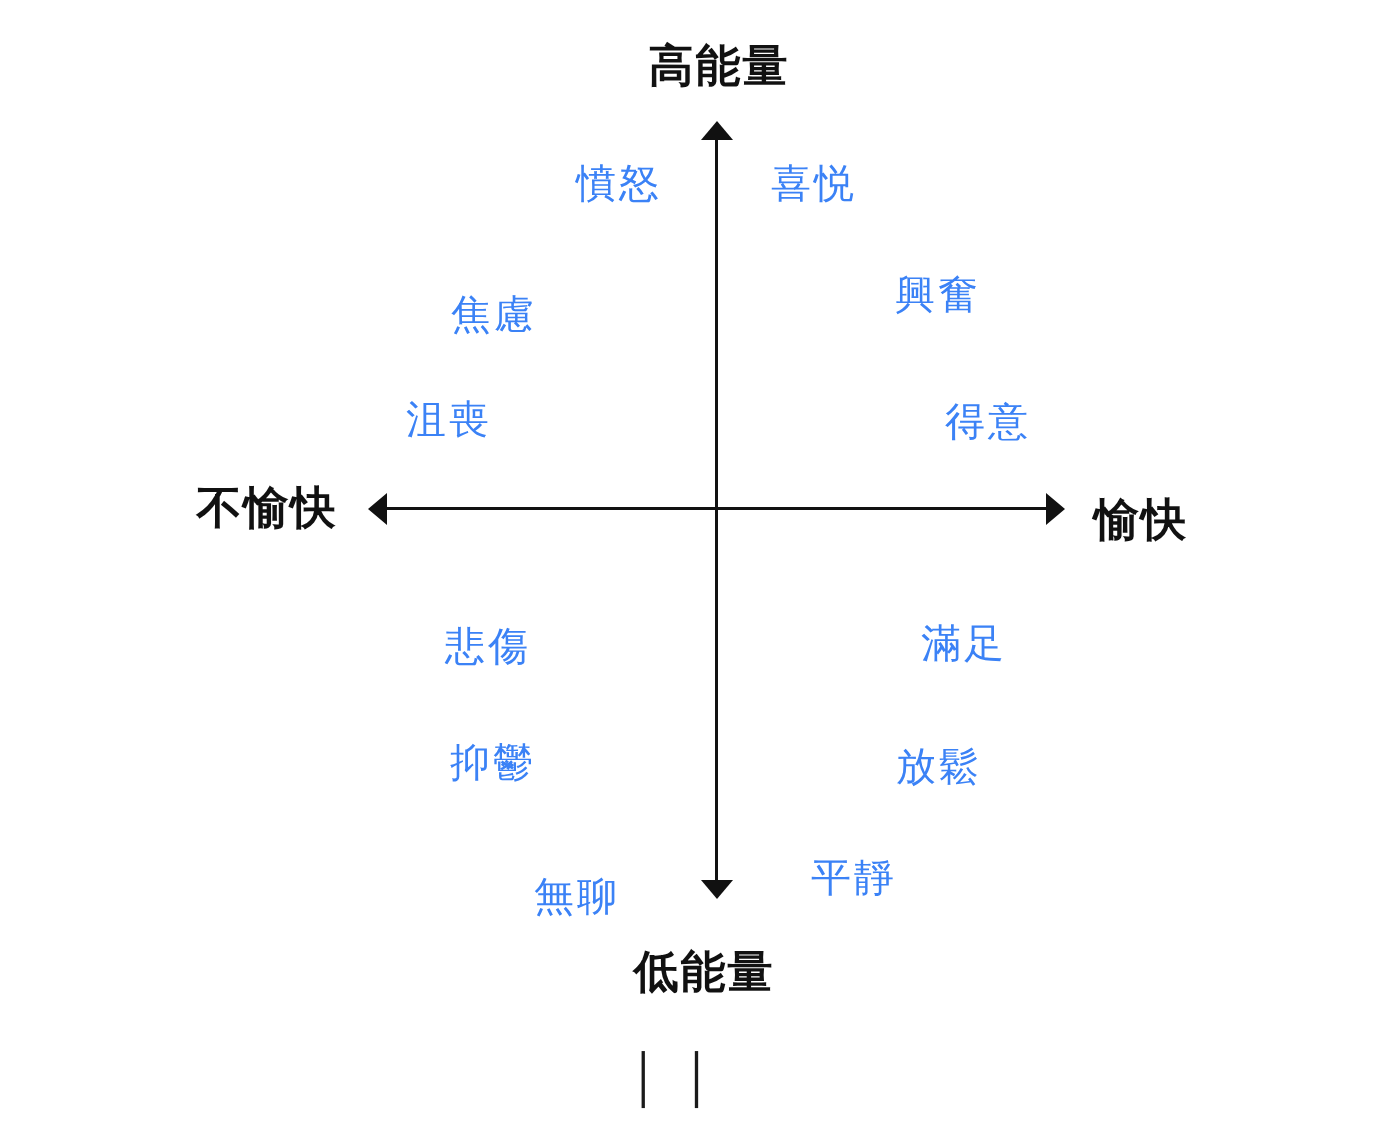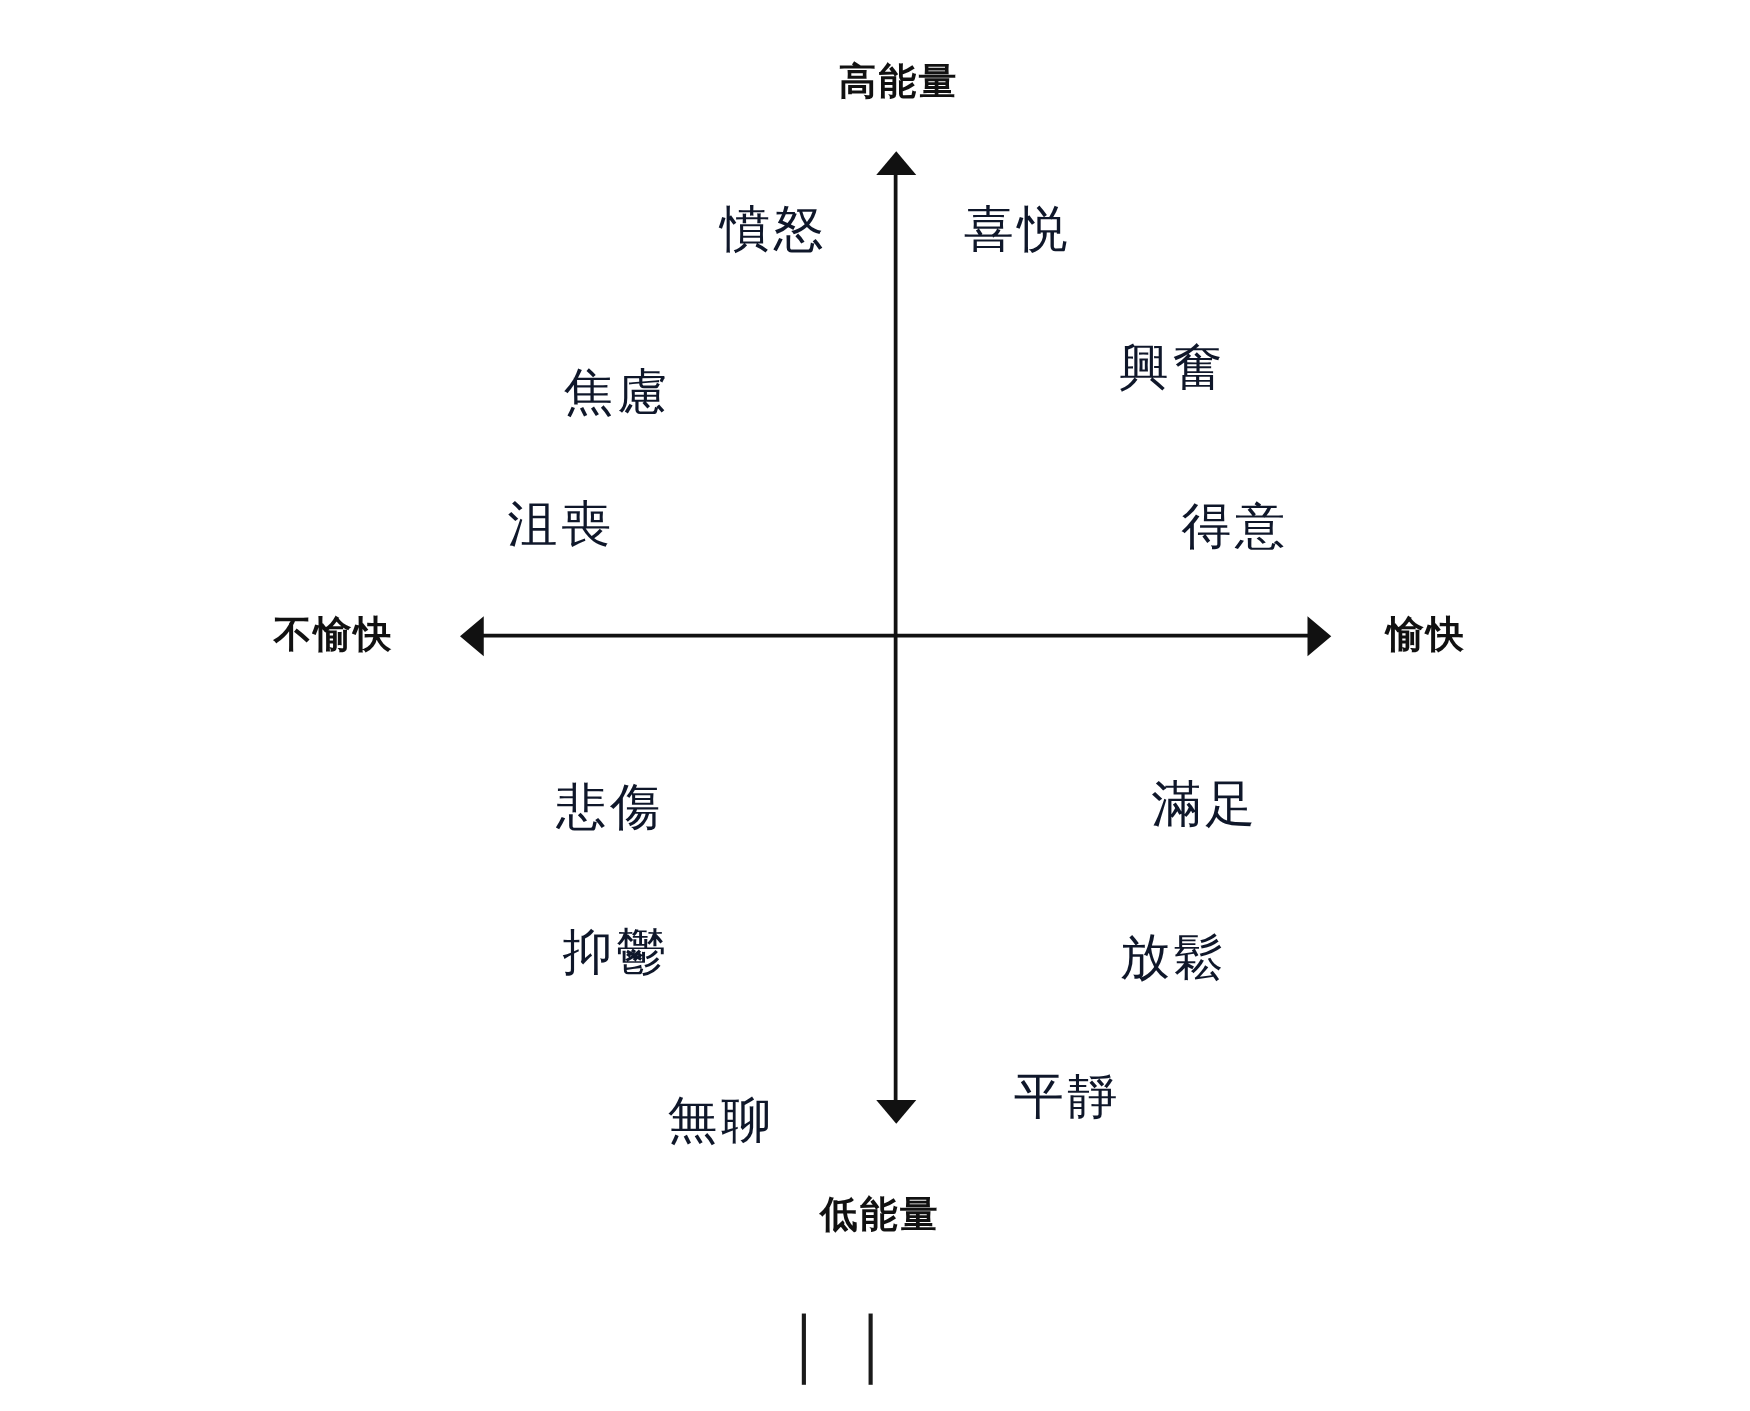--- a/index.html
+++ b/index.html
@@ -64,37 +64,37 @@
     top: 493px;
     border-top: 16px solid transparent;
     border-bottom: 16px solid transparent;
     border-left: 19px solid #111111;
   }
 
   
   .axis-label {
     position: absolute;
     transform: translate(-50%, -50%);
-    font-size: 30px;
+    font-size: 45px;
     font-weight: 700;
     color: #111111;
     letter-spacing: 2px;
     white-space: nowrap;
   }
   .axis-top    { left: 719px;  top: 66px;  }
   .axis-bottom { left: 704px;  top: 972px; }
   .axis-left   { left: 267px;  top: 508px; }
-  .axis-right  { left: 1141px; top: 508px; font-family: Liberation Serif, serif; }
+  .axis-right  { left: 1141px; top: 520px; font-family: Liberation Serif, serif; }
 
   .emotion {
     position: absolute;
     transform: translate(-50%, -50%);
     font-size: 40px;
     font-weight: 300;
-    color: #0f172a;
+    color: #3b82f6;
     letter-spacing: 3px;
     white-space: nowrap;
   }
   .e-tl-a { left: 619px; top: 183px; }
   .e-tl-b { left: 494px; top: 294px; margin-top: 20px; }
   .e-tl-c { left: 449px; top: 419px; }
   .e-tr-a { left: 814px; top: 183px; }
   .e-tr-b { left: 938px; top: 294px; }
   .e-tr-c { left: 988px; top: 421px; }
   .e-bl-a { left: 458px; top: 646px; margin-left: 30px; }

